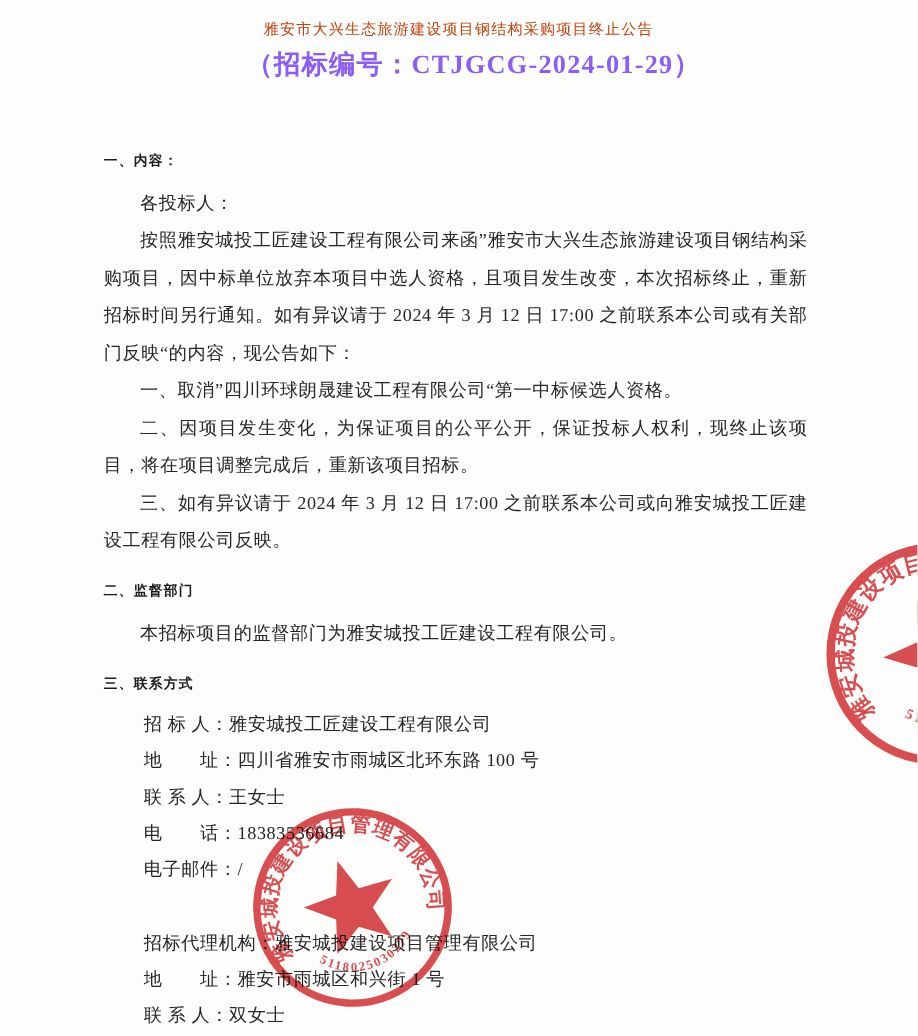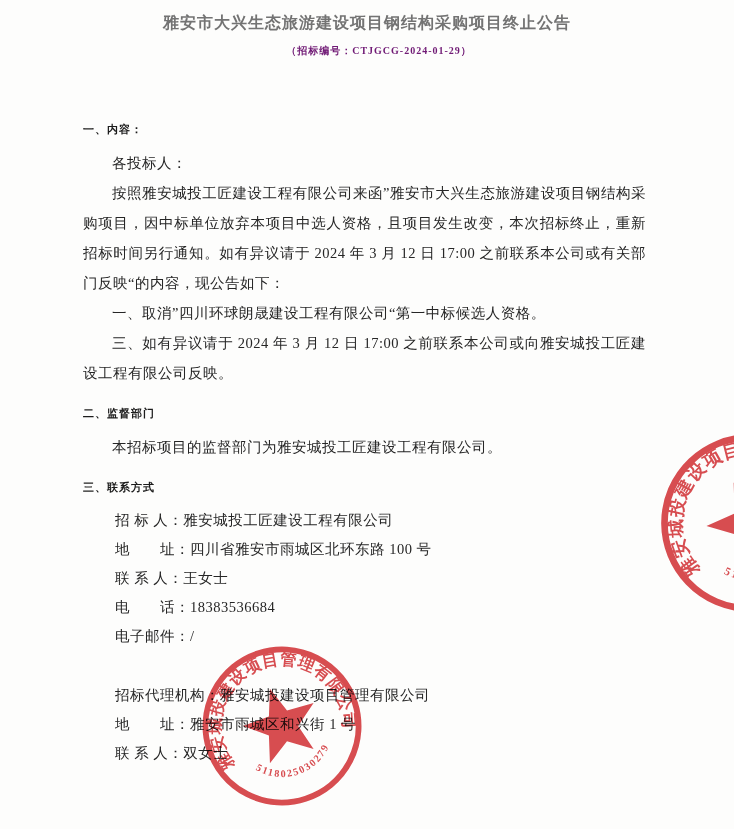--- a/index.html
+++ b/index.html
@@ -8,24 +8,24 @@
     width:734px;height:829px;
     margin:0 auto;
     background:#fdfdfc;
     overflow:hidden;
     font-family:"Liberation Serif","DejaVu Serif",serif;
     color:#262626;
     box-sizing:border-box;
   }
   .doc-header{padding-top:12px;text-align:center;}
   .doc-title{
-    font-size:16px;font-weight:bold;letter-spacing:1px;line-height:22px;color:#737373;
+    font-size:12px;font-weight:normal;letter-spacing:1px;line-height:22px;color:#c2410c;
   }
   .doc-subtitle{
-    margin-top:6px;font-size:10px;font-weight:bold;letter-spacing:1px;line-height:22px;color:#701a75;padding-left:24px;
+    margin-top:6px;font-size:21px;font-weight:bold;letter-spacing:1px;line-height:22px;color:#8b5cf6;padding-left:24px;
   }
   .content{position:relative;padding:34px 88px 0 83px;}
   .sec-heading{
     font-size:11px;font-weight:bold;color:#1c1c1c;
     line-height:22px;margin:0 0 8px 0;letter-spacing:1px;
   }
   .sec-heading.gap-top{margin-top:14px;}
   .para{
     font-size:14.5px;line-height:30px;margin:0;
     text-align:justify;text-indent:2em;letter-spacing:.5px;
@@ -51,20 +51,21 @@
     <div class="doc-title">雅安市大兴生态旅游建设项目钢结构采购项目终止公告</div>
     <div class="doc-subtitle">（招标编号：CTJGCG-2024-01-29）</div>
   </div>
 
   <div class="content">
 
     <div class="sec-heading" style="margin-top:22px;">一、内容：</div>
     <p class="para salutation">各投标人：</p>
     <p class="para">按照雅安城投工匠建设工程有限公司来函”雅安市大兴生态旅游建设项目钢结构采购项目，因中标单位放弃本项目中选人资格，且项目发生改变，本次招标终止，重新招标时间另行通知。如有异议请于 2024 年 3 月 12 日 17:00 之前联系本公司或有关部门反映“的内容，现公告如下：</p>
     <p class="para">一、取消”四川环球朗晟建设工程有限公司“第一中标候选人资格。</p>
+    <p class="para">二、因项目发生变化，为保证项目的公平公开，保证投标人权利，现终止该项目，将在项目调整完成后，重新该项目招标。</p>
     <p class="para">三、如有异议请于 2024 年 3 月 12 日 17:00 之前联系本公司或向雅安城投工匠建设工程有限公司反映。</p>
 
     <div class="sec-heading gap-top">二、监督部门</div>
     <p class="para">本招标项目的监督部门为雅安城投工匠建设工程有限公司。</p>
 
     <div class="sec-heading gap-top">三、联系方式</div>
 
     <div class="contact-block">
       <span class="contact-row"><span class="label">招 标 人：</span><span class="value">雅安城投工匠建设工程有限公司</span></span>
       <span class="contact-row"><span class="label">地　　址：</span><span class="value">四川省雅安市雨城区北环东路 100 号</span></span>

